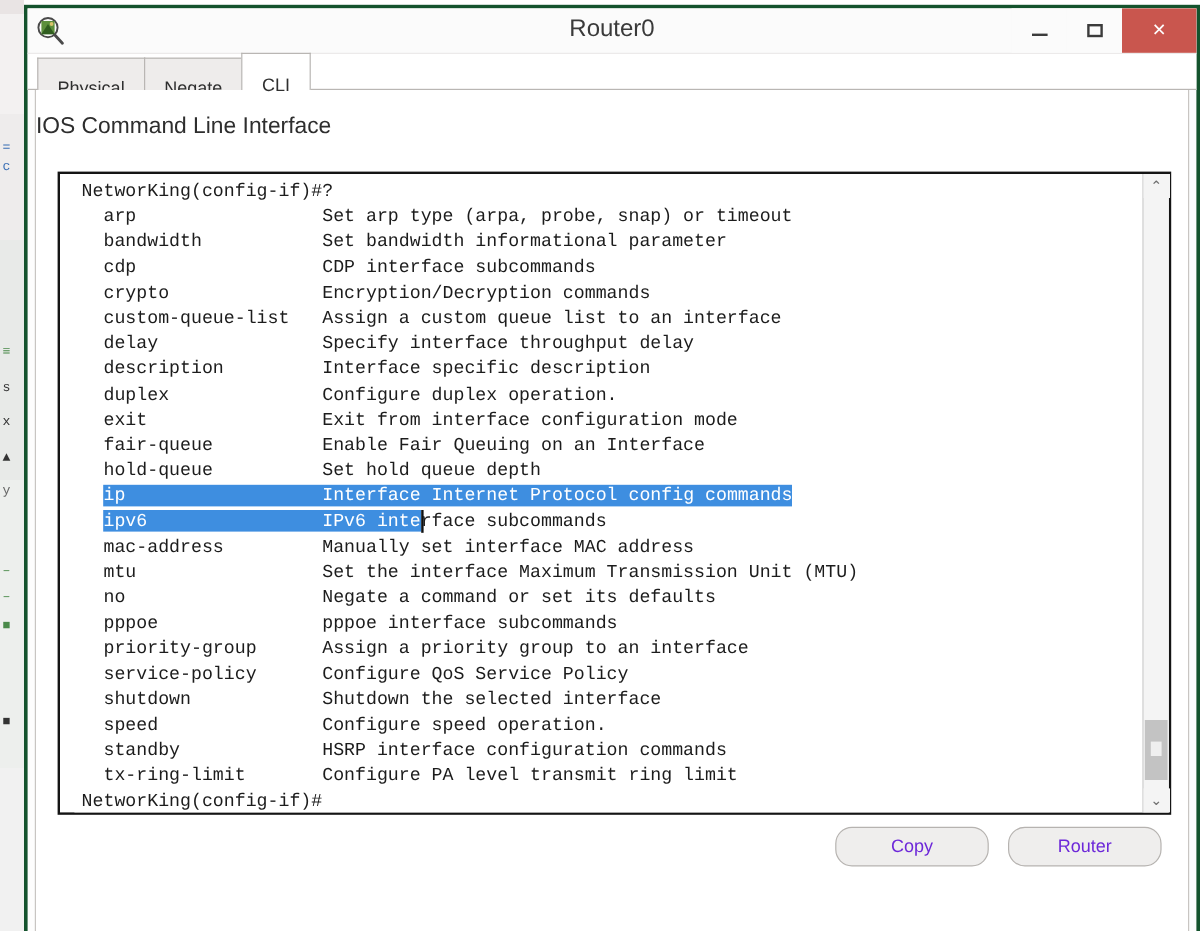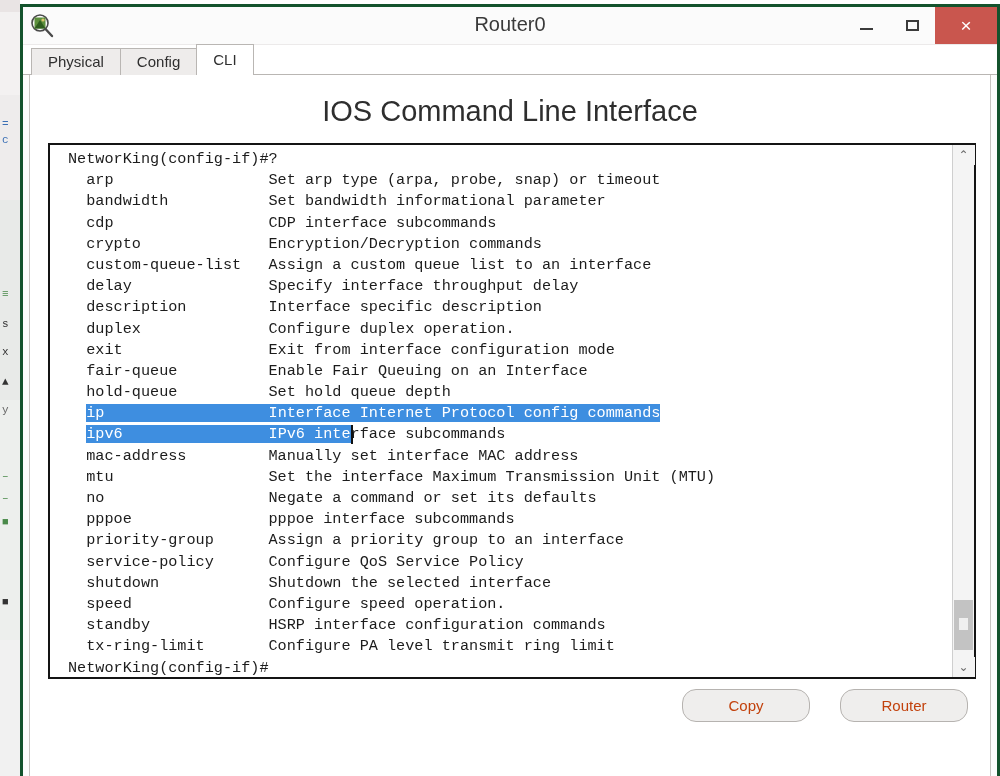--- a/index.html
+++ b/index.html
@@ -78,21 +78,21 @@
     height: 30px;
     background: #ffffff;
     padding-left: 8px;
     border-bottom: 1px solid #b9b6b3;
     box-sizing: border-box;
   }
   .tabs { display: flex; align-items: flex-end; height: 30px; }
   .tab {
     height: 27px;
     line-height: 26px;
-    padding: 0 16px;
+    padding: 12px 16px;
     font-size: 15px;
     color: #2f2f2f;
     background: #eeeceb;
     border: 1px solid #b9b6b3;
     border-bottom: none;
     margin-right: -1px;
     box-sizing: border-box;
     cursor: pointer;
     position: relative;
   }
@@ -108,22 +108,22 @@
   .panel {
     position: relative;
     height: 708px;
     background: #ffffff;
     border: 1px solid #c8c5c2;
     border-top: none;
     box-sizing: border-box;
     margin: 0 6px 8px 6px;
   }
   .panel-title {
-    text-align: center;
-    font-size: 29px;
+    text-align: left;
+    font-size: 19px;
     color: #2e2e2e;
     padding-top: 20px;
     padding-bottom: 12px;
     font-family: "Liberation Sans", sans-serif;
   }
 
   
   .term-wrap {
     position: absolute;
     left: 18px; top: 68px;
@@ -198,27 +198,26 @@
   .btn-row {
     position: absolute;
     right: 22px; bottom: 60px;
     display: flex; gap: 16px;
   }
   .btn {
     min-width: 106px;
     padding: 7px 10px;
     text-align: center;
     font-size: 15px;
-    color: #c2410c;
+    color: #6d28d9;
     background: #efeeed;
     border: 1px solid #b6b3b0;
     border-radius: 14px;
     cursor: pointer;
     font-family: "Liberation Sans", sans-serif;
-    margin-left: 14px;
   }
 </style>
 </head>
 <body>
 
 <div id="root">
 
   <div class="bg-sliver">
     <div class="frag" style="top:118px;color:#3b6fb5;">=</div>
     <div class="frag" style="top:134px;color:#3b6fb5;">c</div>
@@ -258,21 +257,21 @@
         </div>
         <div class="win-btn close">
           <span class="close-glyph">×</span>
         </div>
       </div>
     </div>
 
     <div class="tabstrip">
       <div class="tabs">
         <div class="tab">Physical</div>
-        <div class="tab">Config</div>
+        <div class="tab">Negate</div>
         <div class="tab active">CLI</div>
       </div>
     </div>
 
     <div class="panel">
 
       <div class="panel-title">IOS Command Line Interface</div>
 
       <div class="term-wrap">
         <div class="term">

